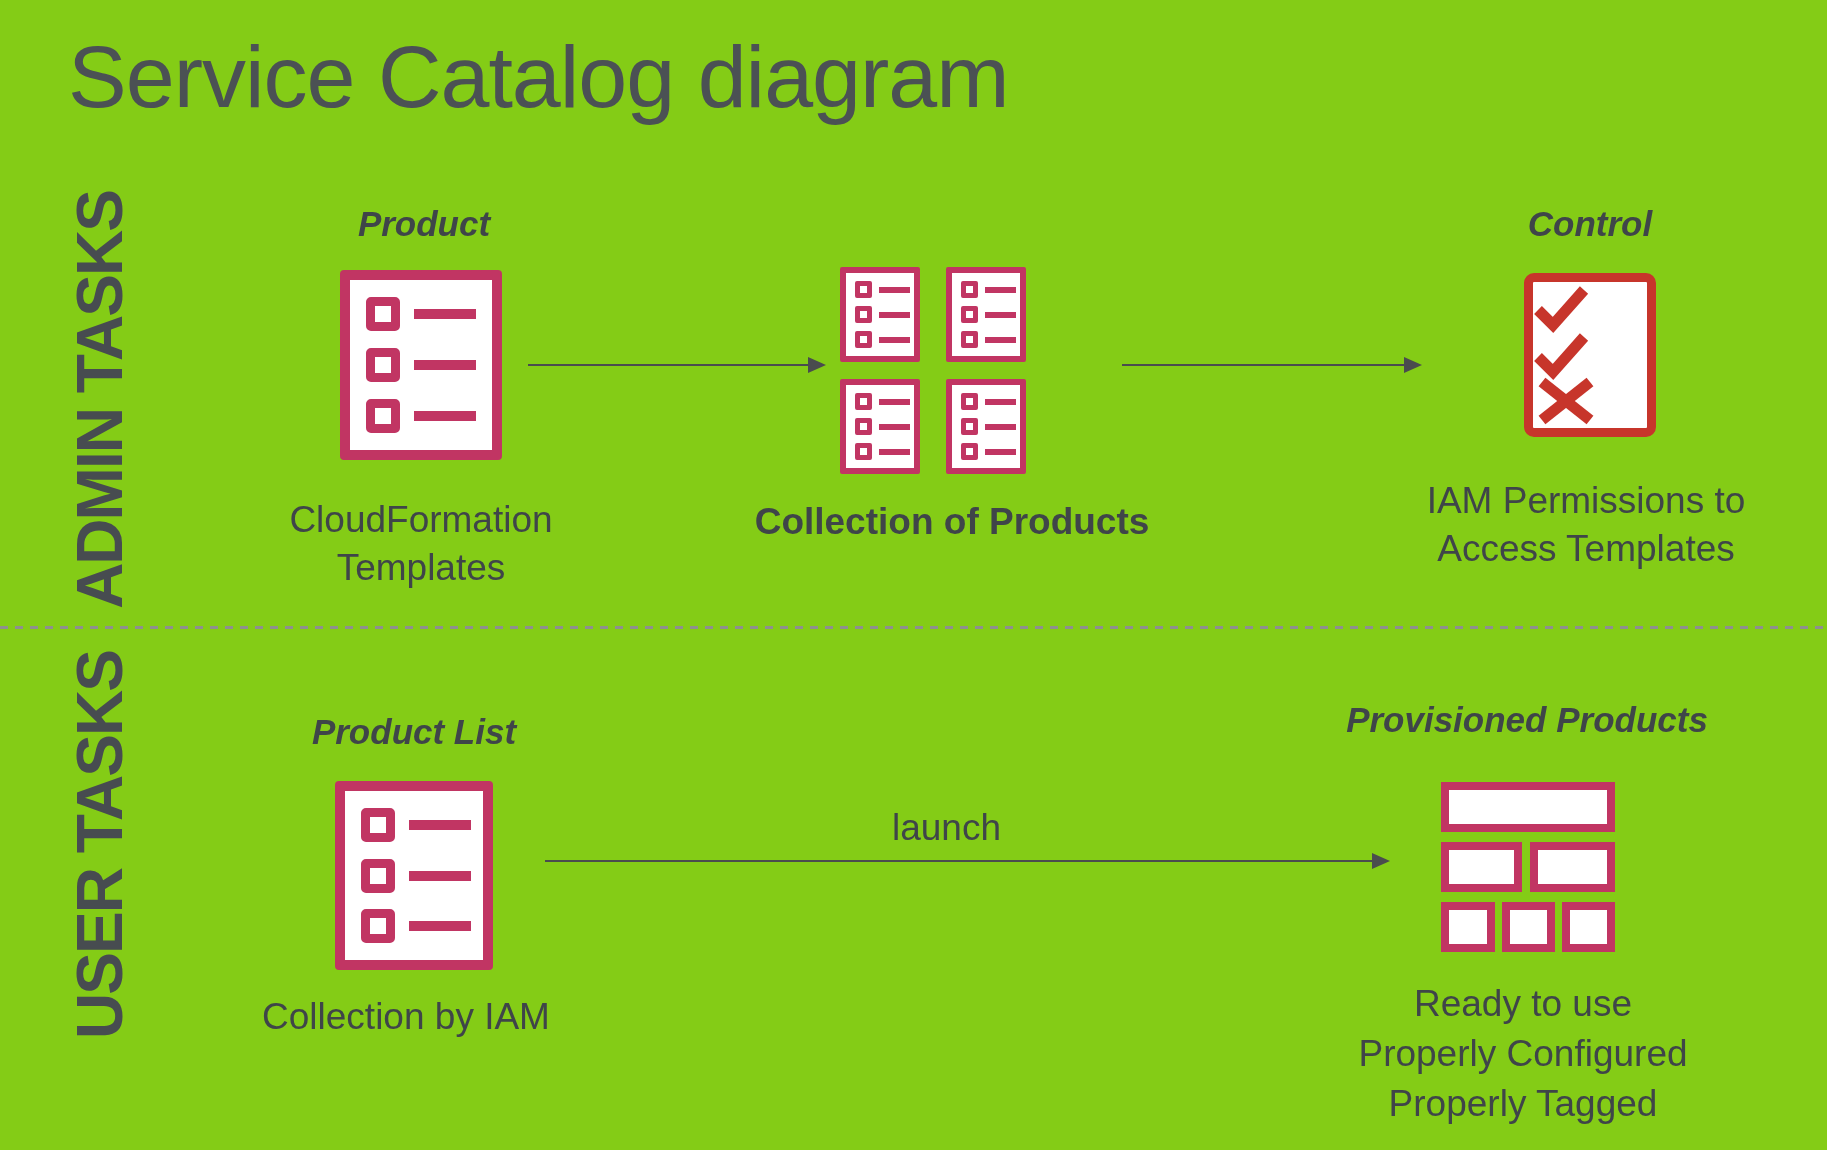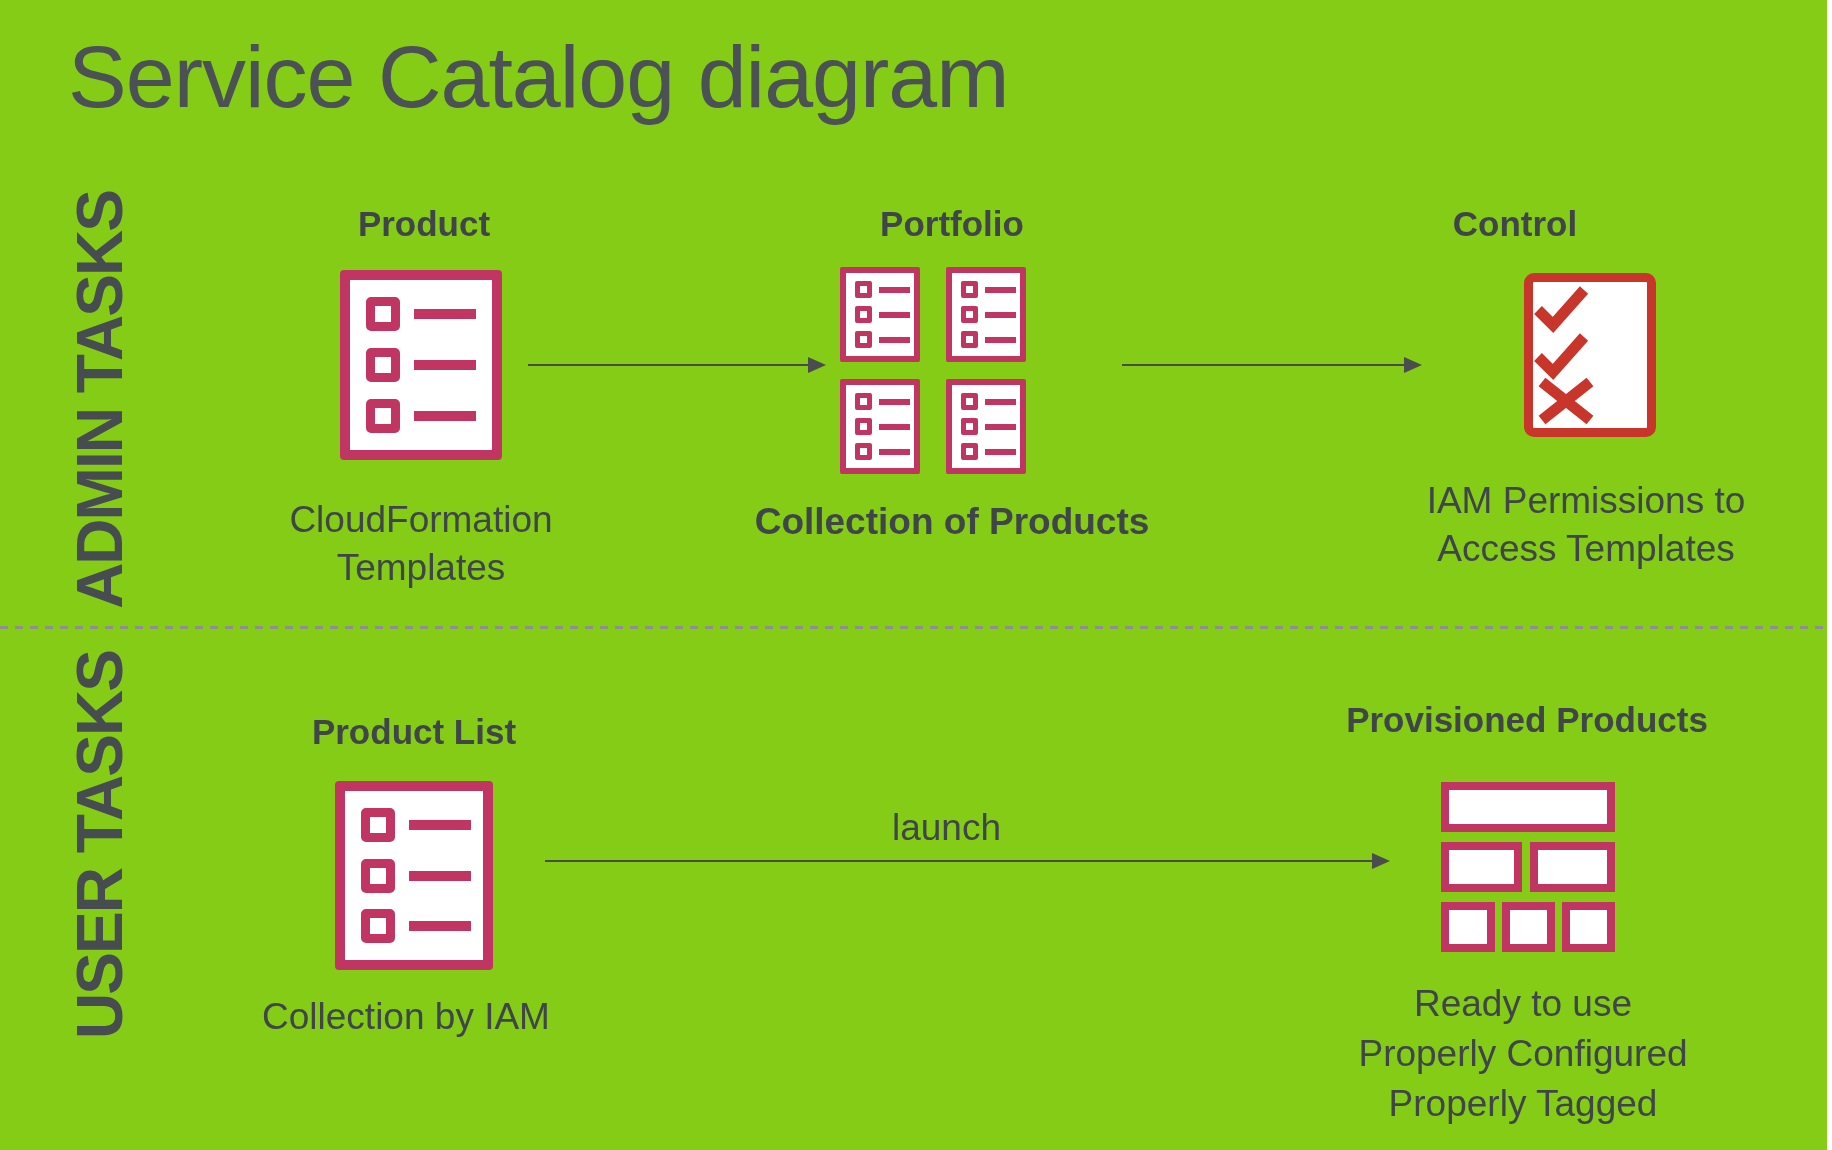--- a/index.html
+++ b/index.html
@@ -19,21 +19,21 @@
   }
   
   .vlabel{display:flex; align-items:center; justify-content:center;}
   .vlabel>span{
     transform:rotate(-90deg); white-space:nowrap; font-weight:bold;
     font-size:64px; letter-spacing:-2px; color:#474C50;
   }
   #admin-label{left:52px; top:205px; width:96px; height:390px;}
   #user-label {left:52px; top:680px; width:96px; height:330px;}
   
-  .heading{font-size:35px; font-weight:bold; text-align:center; color:var(--text); white-space:nowrap;}
+  .heading{font-size:35px; font-weight:bold; text-align:center; color:var(--text); white-space:nowrap;font-style:italic;}
   .caption{font-size:37px; text-align:center; color:var(--text); white-space:pre-line; line-height:48px;}
   
   .list-icon{
     border:10px solid var(--pink); border-radius:4px; box-sizing:border-box;
     display:flex; flex-direction:column; justify-content:space-evenly;
     padding-left:16px; background:#fff;
   }
   .list-icon .row{display:flex; align-items:center;}
   .list-icon .sq{width:34px; height:34px; border:9px solid var(--pink); border-radius:5px; box-sizing:border-box;}
   .list-icon .ln{width:62px; height:10px; background:var(--pink); margin-left:14px;}
@@ -87,21 +87,20 @@
     <div class="row">
         <span class="sq"></span>
         <span class="ln"></span>
       </div>
   </div>
   <div class="abs caption" style="left:221px; top:496px; width:400px;">CloudFormation
 Templates</div>
 
   <div class="abs arrow" style="left:528px; top:364px; width:280px;"></div>
 
-  <div class="abs heading" style="left:802px; top:204px; width:300px;">Portfolio</div>
   <div class="abs list-icon small" style="left:840px; top:267px; width:80px; height:95px;">
     <div class="row">
         <span class="sq"></span>
         <span class="ln"></span>
       </div>
     <div class="row">
         <span class="sq"></span>
         <span class="ln"></span>
       </div>
     <div class="row">
@@ -148,21 +147,21 @@
       </div>
     <div class="row">
         <span class="sq"></span>
         <span class="ln"></span>
       </div>
   </div>
   <div class="abs caption" style="left:752px; top:498px; width:400px;font-weight:bold;">Collection of Products</div>
 
   <div class="abs arrow" style="left:1122px; top:364px; width:282px;"></div>
 
-  <div class="abs heading" style="left:1365px; top:204px; width:300px;">Control</div>
+  <div class="abs heading" style="left:1440px; top:204px; width:300px;">Control</div>
   <div class="abs" id="control-icon">
     <svg width="114" height="146" viewBox="0 0 114 146">
       <polyline points="5,28 20,43 51,8" fill="none" stroke="#C7352B" stroke-width="11"></polyline>
       <polyline points="5,75 20,90 51,55" fill="none" stroke="#C7352B" stroke-width="11"></polyline>
       <line x1="9" y1="100" x2="57" y2="138" stroke="#C7352B" stroke-width="11"></line>
       <line x1="57" y1="100" x2="9" y2="138" stroke="#C7352B" stroke-width="11"></line>
     </svg>
   </div>
   <div class="abs caption" style="left:1386px; top:477px; width:400px;">IAM Permissions to
 Access Templates</div>

